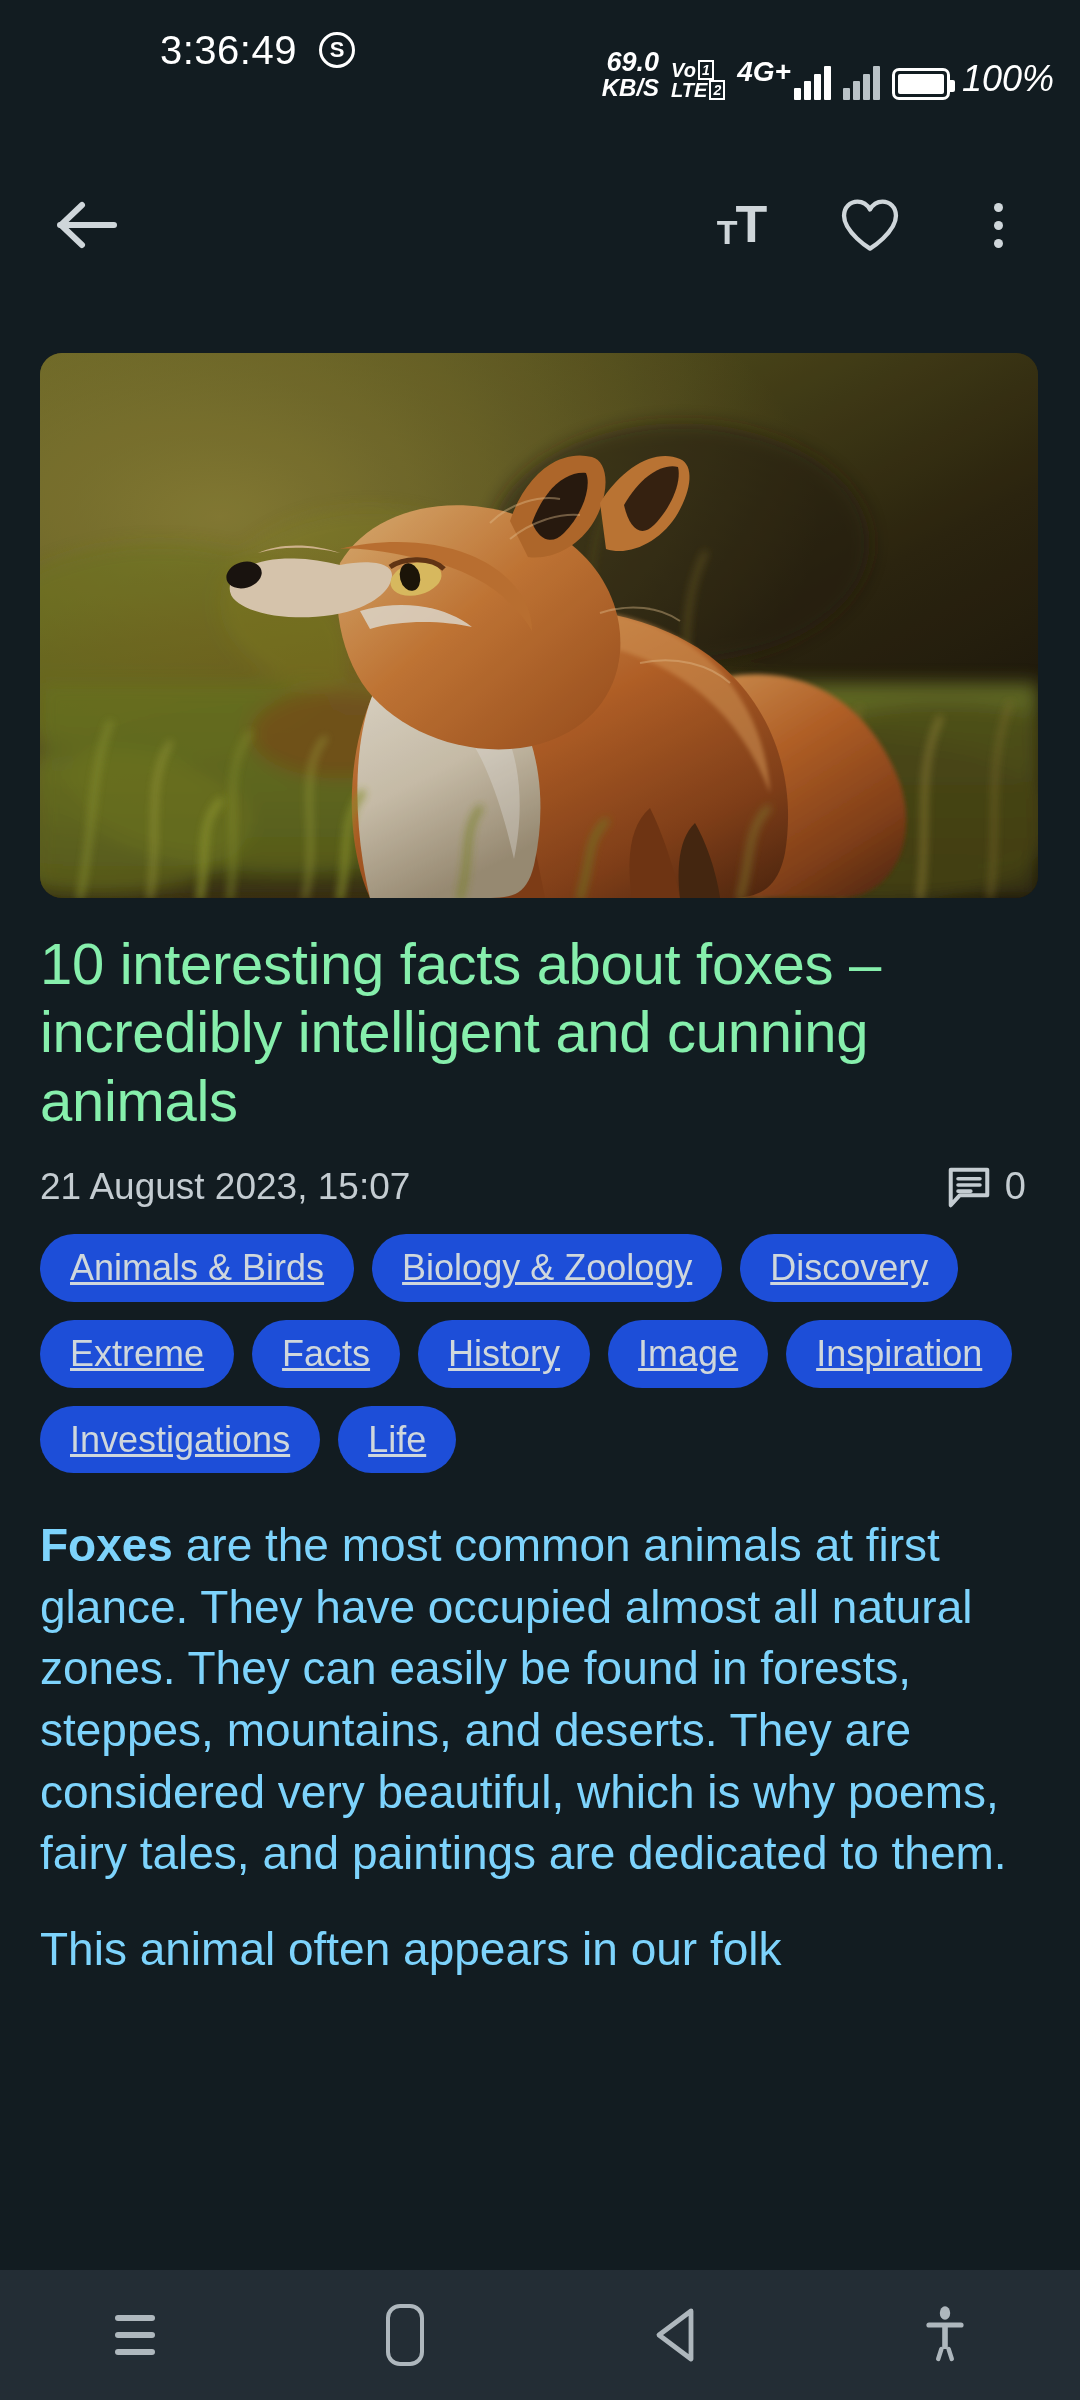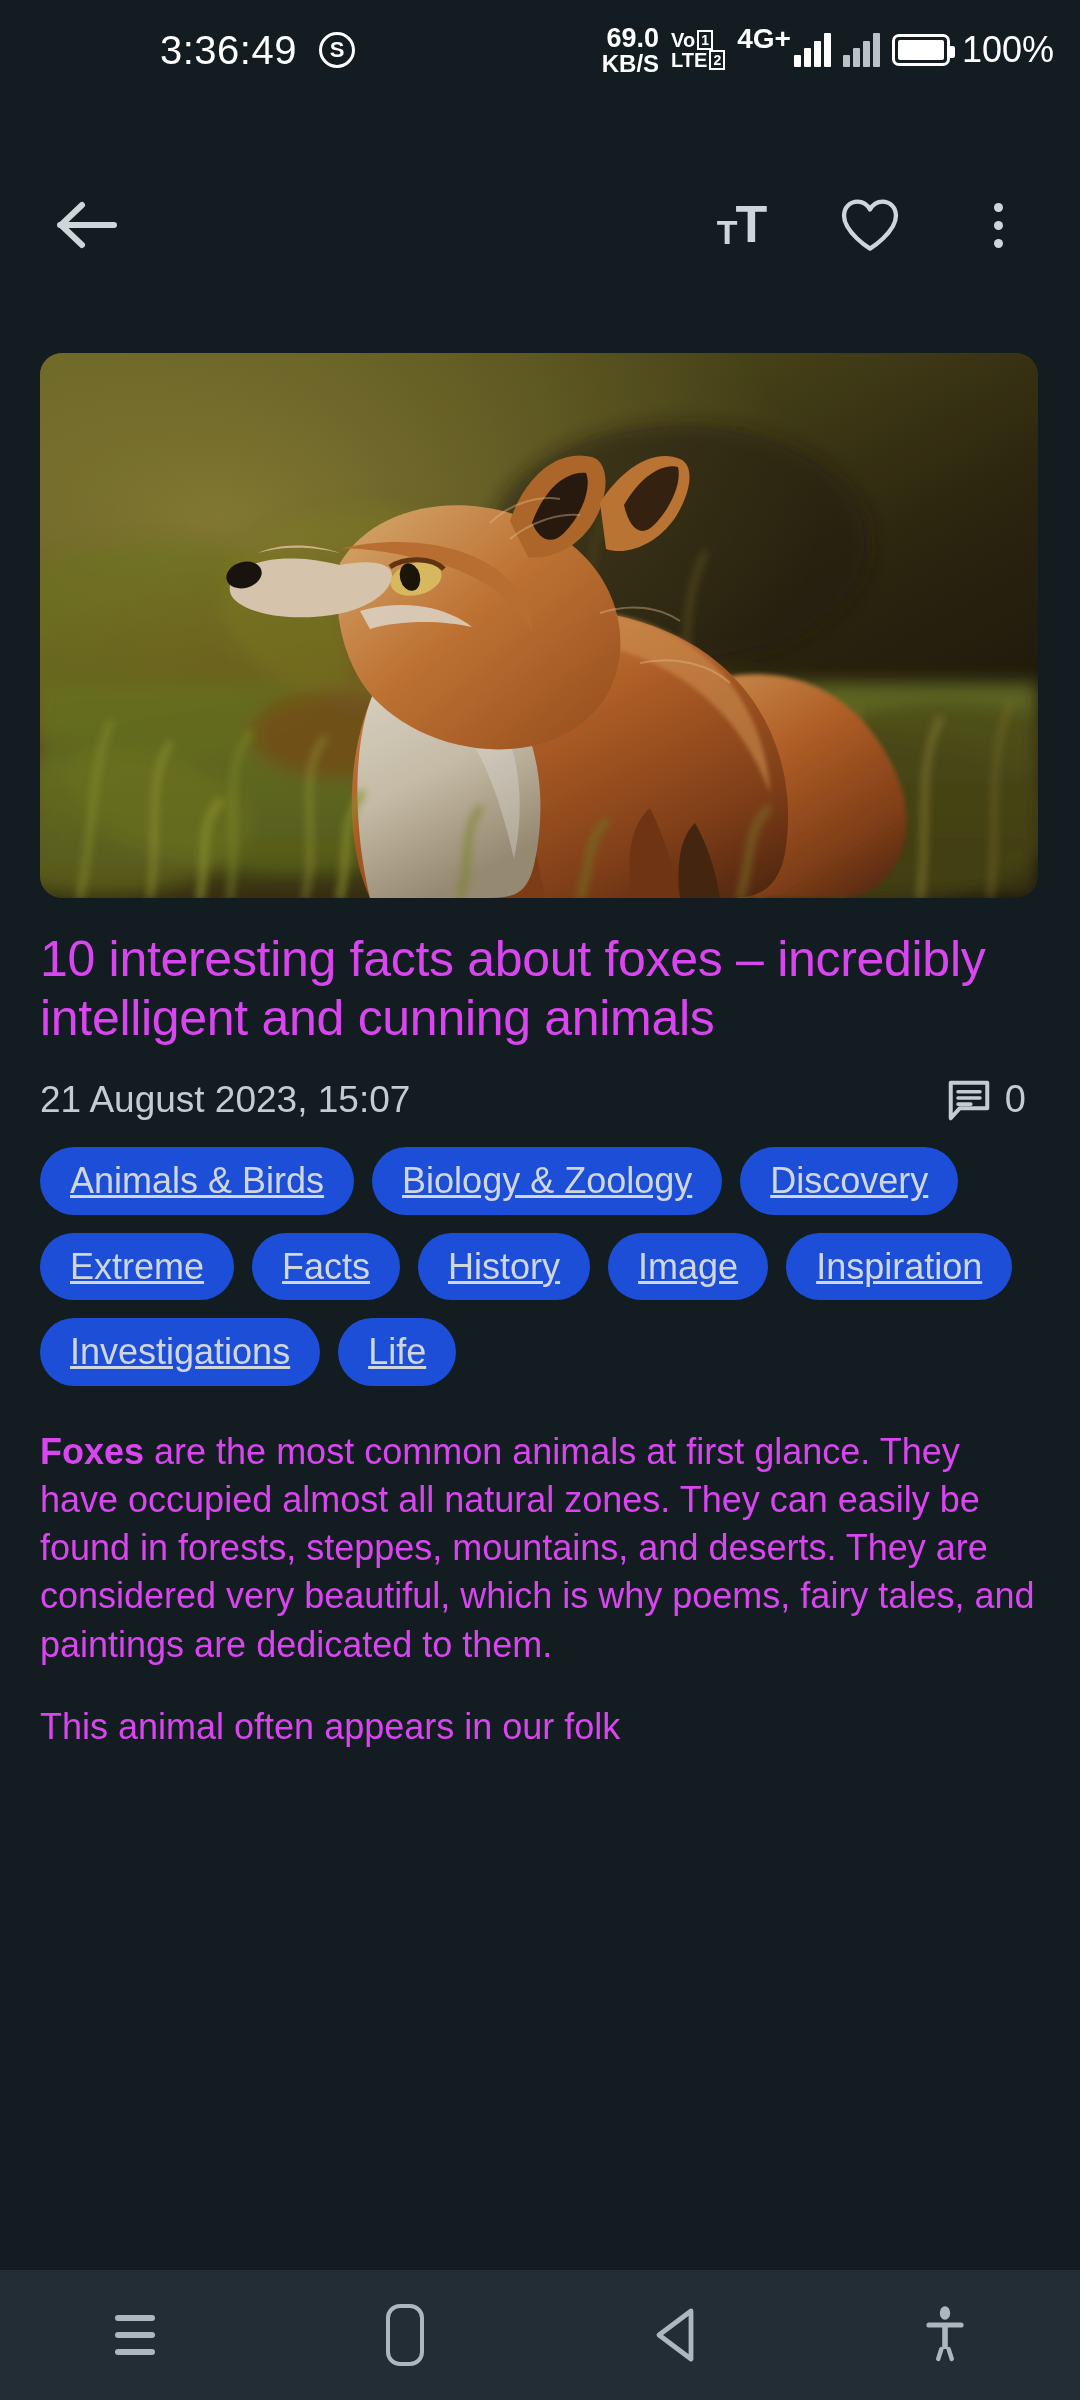--- a/index.html
+++ b/index.html
@@ -18,21 +18,21 @@
   }
   .sb-left { display:flex; align-items:center; gap:22px; margin-left:160px; }
   .sb-time { font-size:40px; letter-spacing:0.5px; }
   .sb-badge {
     width:36px; height:36px; border-radius:50%; border:3px solid #ffffff;
     display:flex; align-items:center; justify-content:center;
     font-size:22px; font-weight:bold; line-height:1;
   }
   .sb-right {
     position:absolute; right:26px; top:0; height:100px;
-    display:flex; align-items:center; gap:12px;
+    display:flex; align-items:flex-end; gap:12px;font-style:italic;
   }
   .sb-speed { display:flex; flex-direction:column; align-items:flex-end; line-height:1.0; }
   .sb-speed .num { font-size:27px; font-weight:bold; }
   .sb-speed .unit { font-size:24px; font-weight:bold; }
   .sb-volte { display:flex; flex-direction:column; align-items:flex-start; line-height:1.0; }
   .sb-volte .r1, .sb-volte .r2 { font-size:20px; font-weight:bold; display:flex; gap:2px; align-items:center; }
   .sb-volte .boxnum {
     display:inline-block; border:2px solid #fff; font-size:14px; line-height:1;
     padding:1px 2px; font-weight:bold;
   }
@@ -69,39 +69,39 @@
   
   .hero {
     position:absolute; left:40px; top:353px; width:998px; height:545px;
     border-radius:22px; overflow:hidden; background:#2a2413;
   }
   .hero svg { display:block; width:100%; height:100%; }
 
   
   .article { position:absolute; left:40px; top:930px; width:1000px; }
   .title {
-    font-size:50px; line-height:1.18; color:#d946ef; font-weight:400;
+    font-size:58px; line-height:1.18; color:#86efac; font-weight:400;
     letter-spacing:-0.3px;
   }
   .meta-row {
     display:flex; align-items:center; justify-content:space-between;
     margin-top:30px;
   }
   .meta-date { font-size:37px; color:#c4ccd1; }
   .meta-comments { display:flex; align-items:center; gap:14px; padding-right:14px; }
   .meta-count { font-size:38px; color:#c4ccd1; }
 
   .tags { margin-top:26px; display:flex; flex-wrap:wrap; gap:18px 18px; width:1000px; }
   .tag {
     background:#1d4ed8; color:#cfd7dc; border-radius:34px;
     padding:14px 30px; font-size:36px; line-height:1.1; white-space:nowrap;text-decoration:underline;
   }
 
   .body { margin-top:42px; }
-  .para { font-size:36px; line-height:1.34; color:#d946ef; margin-bottom:34px; }
+  .para { font-size:46px; line-height:1.34; color:#7dd3fc; margin-bottom:34px; }
   .para b { font-weight:700; }
 
   
   .navbar {
     position:absolute; left:0; bottom:0; width:1080px; height:130px;
     background:#232d35; display:flex; align-items:center; justify-content:space-around;
   }
   .nav-btn { width:140px; height:130px; display:flex; align-items:center; justify-content:center; }
   .nav-hamb { display:flex; flex-direction:column; gap:11px; align-items:center; }
   .nav-hamb i { display:block; background:#aeb7bd; height:6px; border-radius:3px; }

